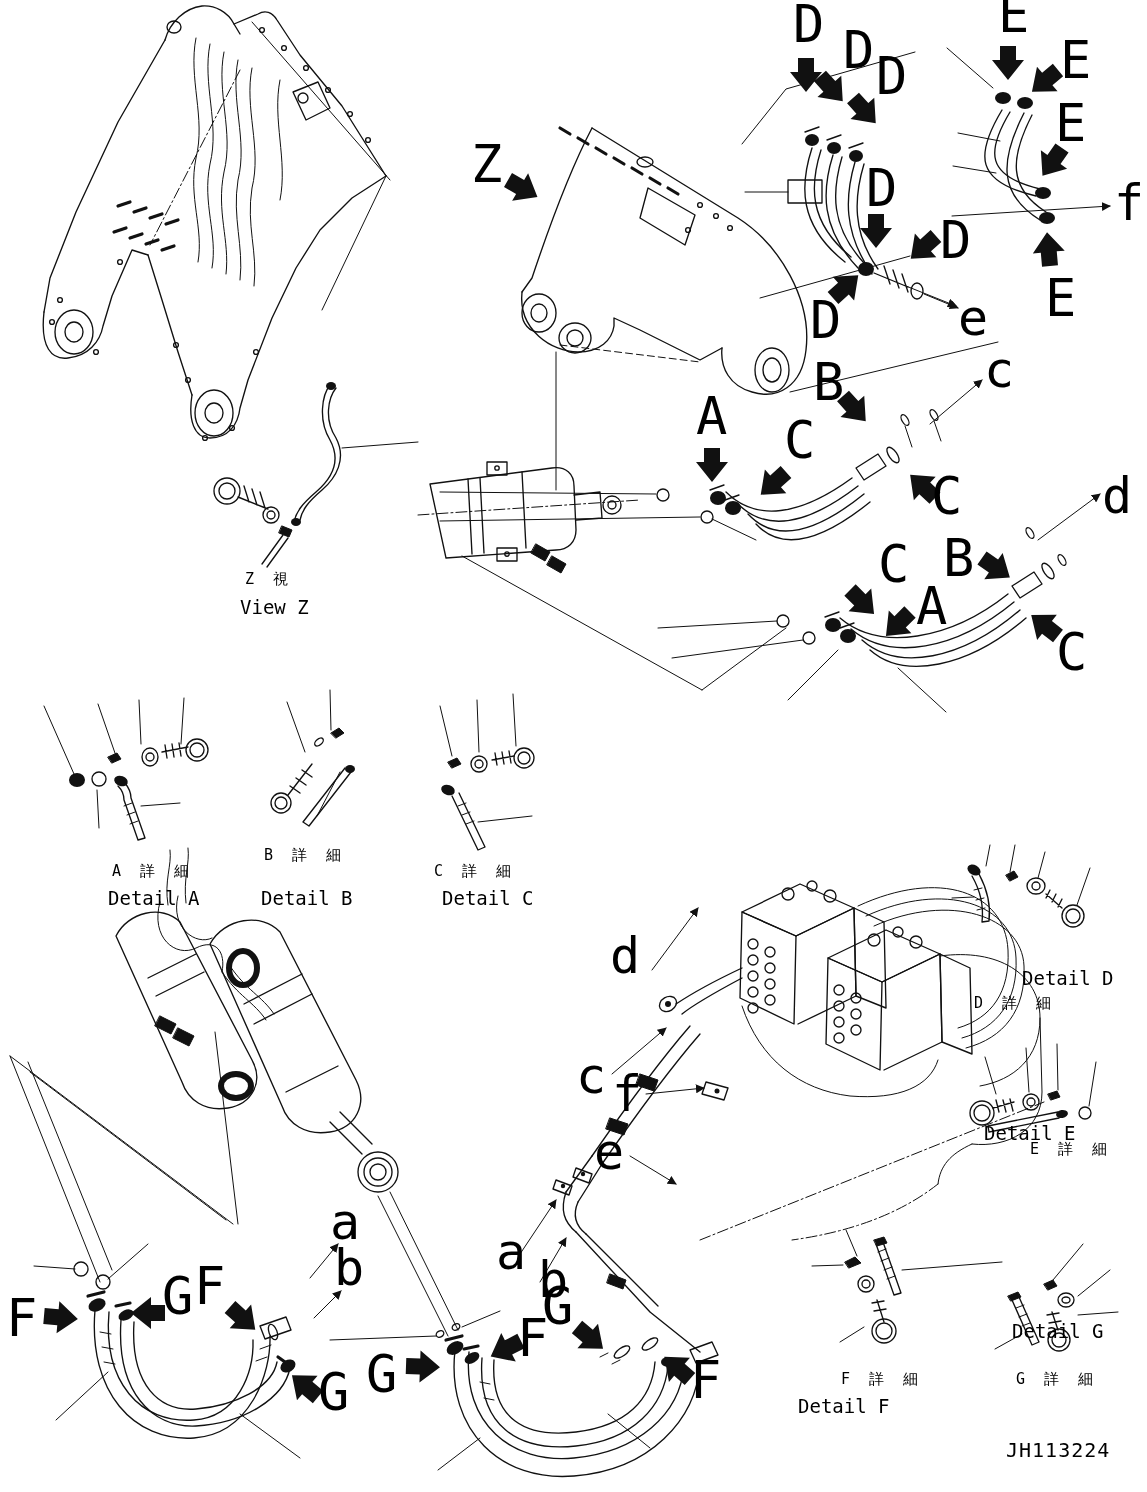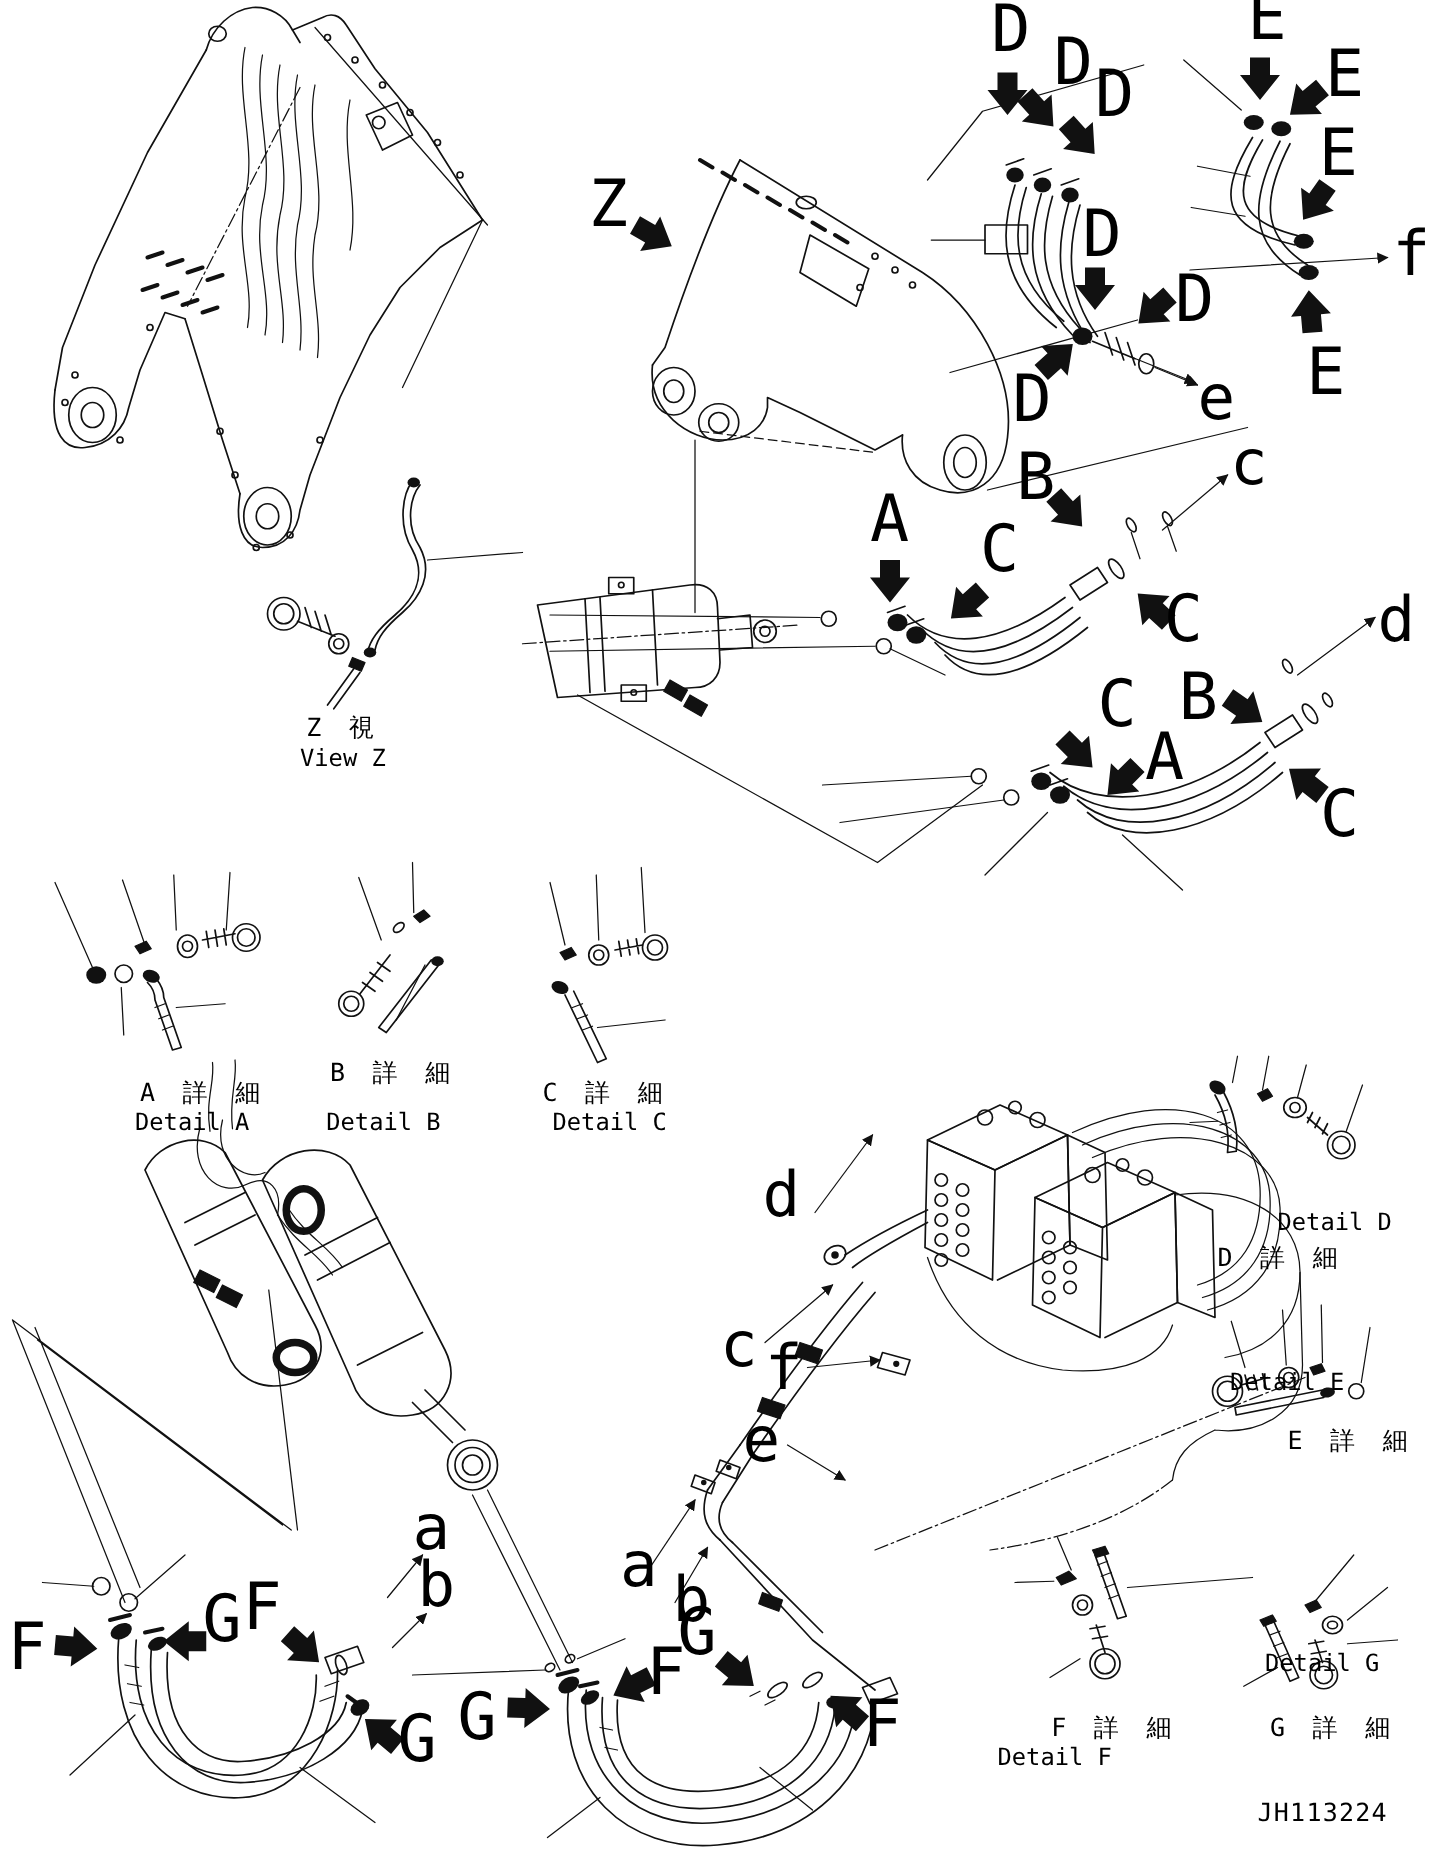--- a/index.html
+++ b/index.html
@@ -11,21 +11,21 @@
   #art .fs{fill:#111;stroke:#111;stroke-width:1}
   #art .tk{stroke-width:3.2}
   #art .rg{stroke-width:6}
   #art .th{stroke-width:1}
   #art .dd{stroke-dasharray:11 3 2 3;stroke-width:1}
   #art .dsh{stroke-dasharray:7 4;stroke-width:1}
   #art use{fill:#111;stroke:none}
   .lab{position:absolute;white-space:pre;line-height:1;color:#000}
   .L{font-size:52px;line-height:.78}
   .P{font-size:50px;line-height:.72}
-  .jp{font-size:20px;letter-spacing:5px}
+  .jp{font-size:15px;letter-spacing:5px}
   .en{font-size:19px}
   .stamp{font-size:20px;letter-spacing:1px}
 </style>
 </head>
 <body>
 
 <div class="sheet">
 
 <svg id="art" width="1147" height="1492" viewBox="0 0 1147 1492">
   <defs>
@@ -518,20 +518,20 @@
 
   <div class="lab jp" style="left:112px;top:864px">A 詳 細</div>
   <div class="lab en" style="left:108px;top:889px">Detail A</div>
   <div class="lab jp" style="left:264px;top:848px">B 詳 細</div>
   <div class="lab en" style="left:261px;top:889px">Detail B</div>
   <div class="lab jp" style="left:434px;top:864px">C 詳 細</div>
   <div class="lab en" style="left:442px;top:889px">Detail C</div>
   <div class="lab jp" style="left:974px;top:996px">D 詳 細</div>
   <div class="lab en" style="left:1022px;top:969px">Detail D</div>
   <div class="lab jp" style="left:1030px;top:1142px">E 詳 細</div>
-  <div class="lab en" style="left:984px;top:1097px">Detail E</div>
+  <div class="lab en" style="left:984px;top:1124px">Detail E</div>
   <div class="lab jp" style="left:841px;top:1372px">F 詳 細</div>
   <div class="lab en" style="left:798px;top:1397px">Detail F</div>
   <div class="lab jp" style="left:1016px;top:1372px">G 詳 細</div>
   <div class="lab en" style="left:1012px;top:1322px">Detail G</div>
 
   <div class="lab stamp" style="left:1006px;top:1440px">JH113224</div>
 </div>
 
 </body></html>

